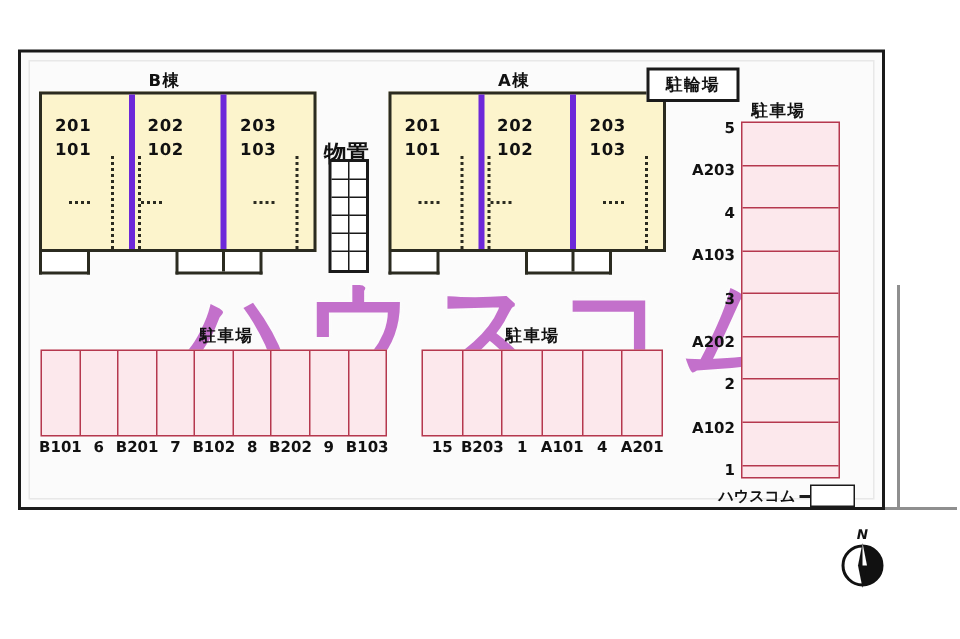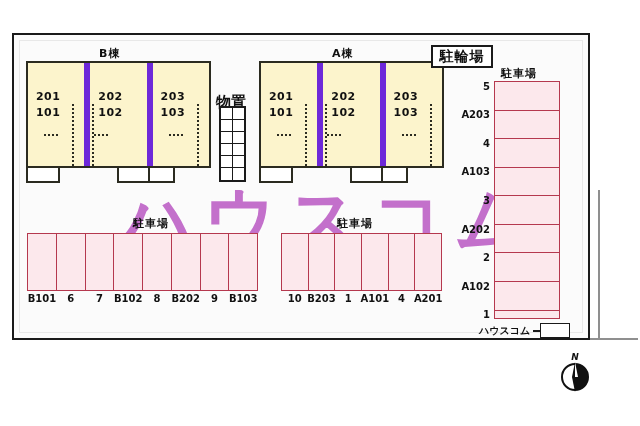--- a/index.html
+++ b/index.html
@@ -89,24 +89,24 @@
     white-space: nowrap;
   }
   .unit {
     position: relative;
     flex: 1 1 0;
     box-sizing: border-box;
     display: flex;
     flex-direction: column;
     align-items: center;
     justify-content: flex-start;
-    padding-top: 26px;
+    padding-top: 13px;
   }
   .unit + .unit {
-    border-left: 6px solid #6d28d9;
+    border-left: 4px solid #6d28d9;
   }
   .unit-num {
     font-size: 11px;
     font-weight: bold;
     color: #111111;
     line-height: 16px;
     letter-spacing: 0.5px;
     margin-right: 16px;
   }
   
@@ -173,21 +173,21 @@
 
   
   .bicycle-box {
     position: absolute;
     box-sizing: border-box;
     border: 2px solid #1a1a1a;
     background: #ffffff;
     display: flex;
     align-items: center;
     justify-content: center;
-    font-size: 14px;
+    font-size: 11px;
     font-weight: bold;
     color: #111111;
     letter-spacing: 1px;
   }
 
   
   .lot-title {
     position: absolute;
     font-size: 11px;
     font-weight: bold;
@@ -412,20 +412,23 @@
 
   <div class="lot-title" style="left:133px; top:216px;">駐車場</div>
   <div class="lot-row" style="left:27px; top:233px; width:231px; height:58px;">
     <div class="stall">
       <span class="stall-label">B101</span>
     </div>
     <div class="stall">
       <span class="stall-label">6</span>
     </div>
     <div class="stall">
+      <span class="stall-label">B201</span>
+    </div>
+    <div class="stall">
       <span class="stall-label">7</span>
     </div>
     <div class="stall">
       <span class="stall-label">B102</span>
     </div>
     <div class="stall">
       <span class="stall-label">8</span>
     </div>
     <div class="stall">
       <span class="stall-label">B202</span>
@@ -434,21 +437,21 @@
       <span class="stall-label">9</span>
     </div>
     <div class="stall">
       <span class="stall-label">B103</span>
     </div>
   </div>
 
   <div class="lot-title" style="left:337px; top:216px;">駐車場</div>
   <div class="lot-row" style="left:281px; top:233px; width:161px; height:58px;">
     <div class="stall">
-      <span class="stall-label">10</span>
+      <span class="stall-label">15</span>
     </div>
     <div class="stall">
       <span class="stall-label">B203</span>
     </div>
     <div class="stall">
       <span class="stall-label">1</span>
     </div>
     <div class="stall">
       <span class="stall-label">A101</span>
     </div>

